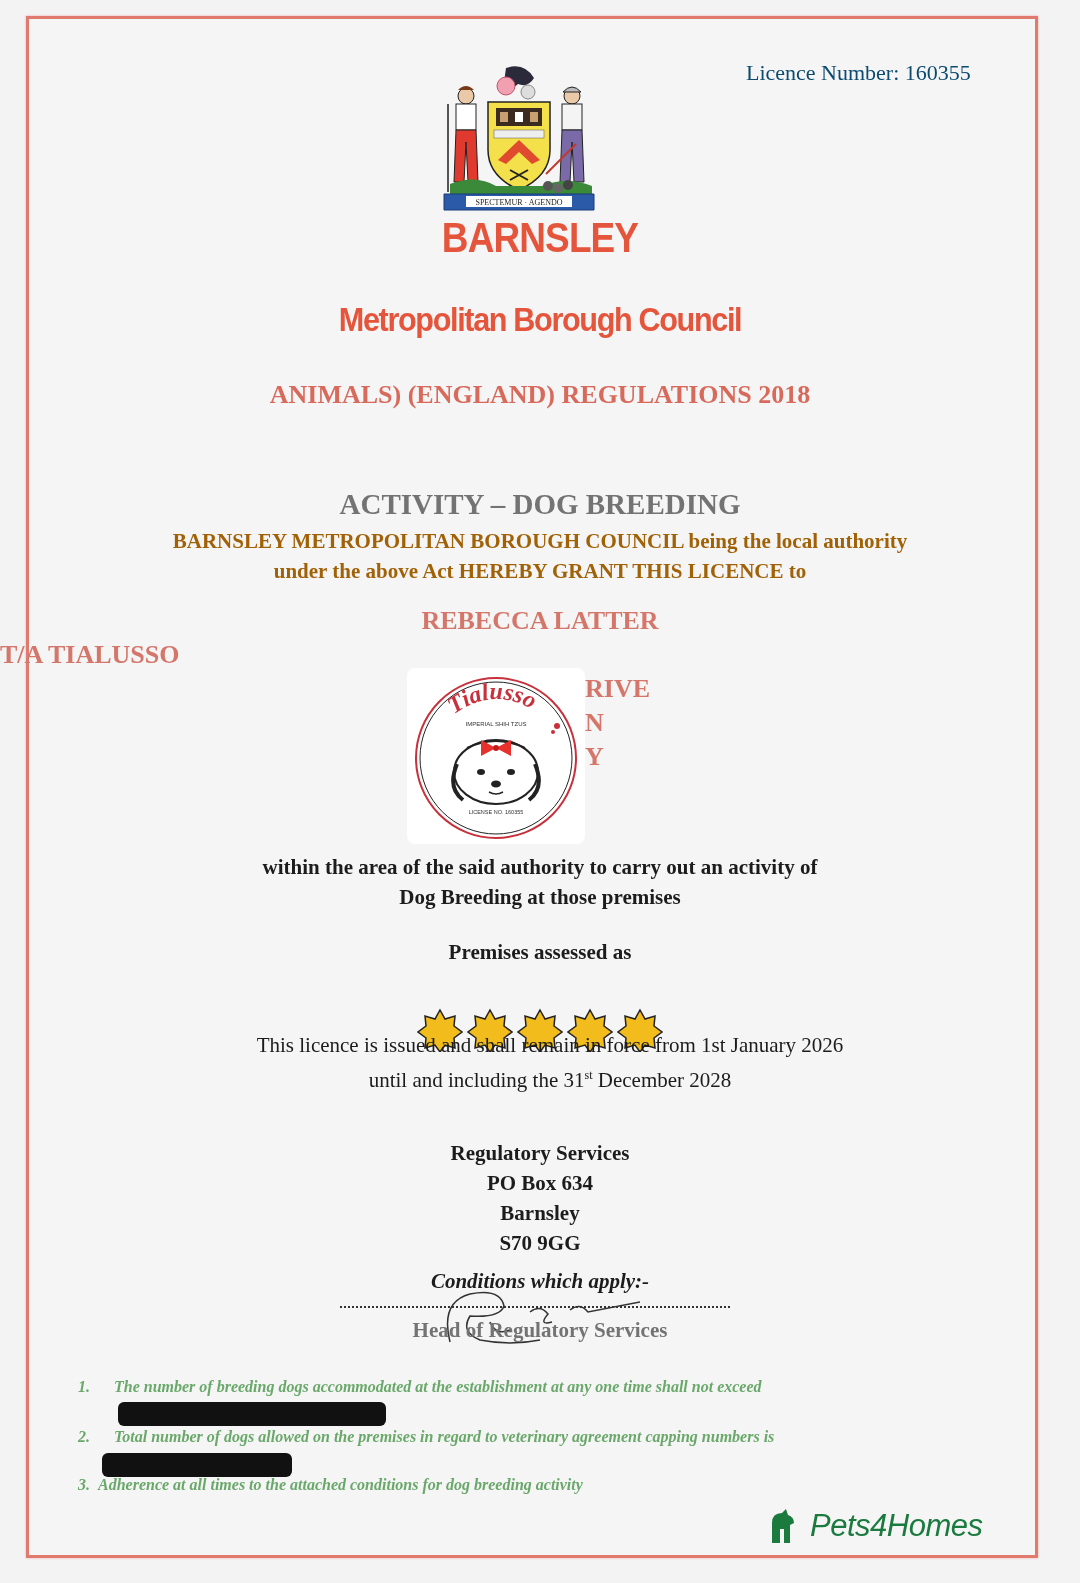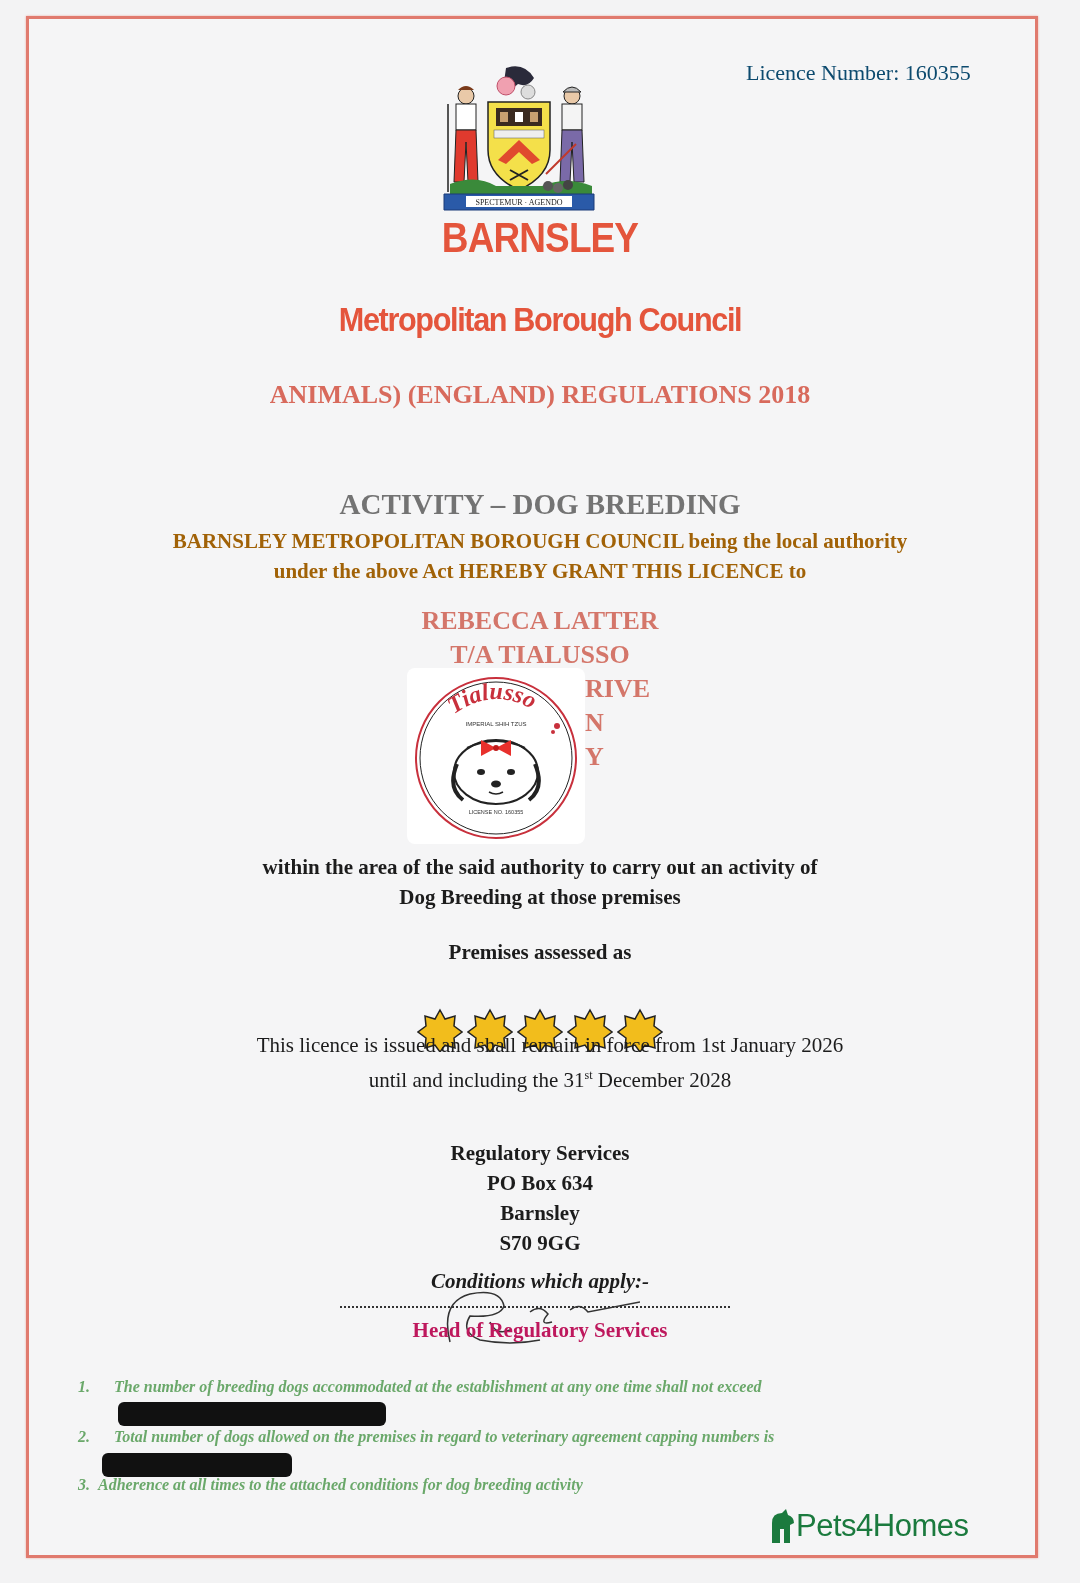--- a/index.html
+++ b/index.html
@@ -34,27 +34,27 @@
   }
   .within { top:852px; font-size:21px; font-weight:bold; color:#1c1c1c; line-height:30px; }
   .assessed { top:940px; font-size:21px; font-weight:bold; color:#1c1c1c; }
   .stars { top:1008px; height:42px; display:flex; justify-content:center; gap:4px; }
   .stars svg { width:46px; height:44px; }
   .issued { top:1030px; font-size:21px; font-weight:normal; color:#1c1c1c; line-height:30px;margin-left:20px; }
   .issued sup { font-size:12px; }
   .address { top:1138px; font-size:21px; font-weight:bold; color:#1c1c1c; line-height:30px; }
   .sigline { left:340px; top:1306px; width:390px; border-top:2px dotted #333; }
   .signature { left:430px; top:1282px; width:210px; height:70px; }
-  .head { top:1318px; font-size:21px; font-weight:bold; color:#be185d; }
+  .head { top:1318px; font-size:21px; font-weight:bold; color:#737373; }
   .conds-title { top:1269px; font-size:21px; font-weight:bold; font-style:italic; color:#1c1c1c; }
   .cond { font-size:16px; font-weight:bold; font-style:italic; color:#6aa86a; }
   .cond .num { display:inline-block; width:36px; }
   .redact { background:#111; border-radius:6px; }
   .p4h { left:768px; top:1508px; display:flex; align-items:center; }
-  .p4h-text { font-family:"Liberation Sans", "DejaVu Sans", sans-serif; font-size:31px; color:#1b7a3e; letter-spacing:-0.5px; margin-left:0; }
+  .p4h-text { font-family:"Liberation Sans", "DejaVu Sans", sans-serif; font-size:31px; color:#1b7a3e; letter-spacing:-0.5px; margin-left:14px;font-style:italic; }
 </style>
 </head>
 <body>
 
 <div class="frame"></div>
 
 <div class="abs licno">Licence Number: 160355</div>
 
 <svg class="abs crest" viewBox="0 0 166 156">
 
@@ -102,21 +102,21 @@
 
 <div class="abs center activity">ACTIVITY – DOG BREEDING</div>
 
 <div class="abs center grant">
   <div>BARNSLEY METROPOLITAN BOROUGH COUNCIL being the local authority</div>
   <div>under the above Act HEREBY GRANT THIS LICENCE to</div>
 </div>
 
 <div class="abs licensee" style="left:0;right:0;">
   <div style="text-align:center">REBECCA LATTER</div>
-  <div style="text-align:center">T/A TIALUSSO</div>
+  <div style="text-align:left">T/A TIALUSSO</div>
   <div style="position:relative">
       <span style="position:absolute;left:585px">RIVE</span>
     </div>
   <div style="position:relative">
       <span style="position:absolute;left:585px">N</span>
     </div>
   <div style="position:relative">
       <span style="position:absolute;left:585px">Y</span>
     </div>
 </div>

